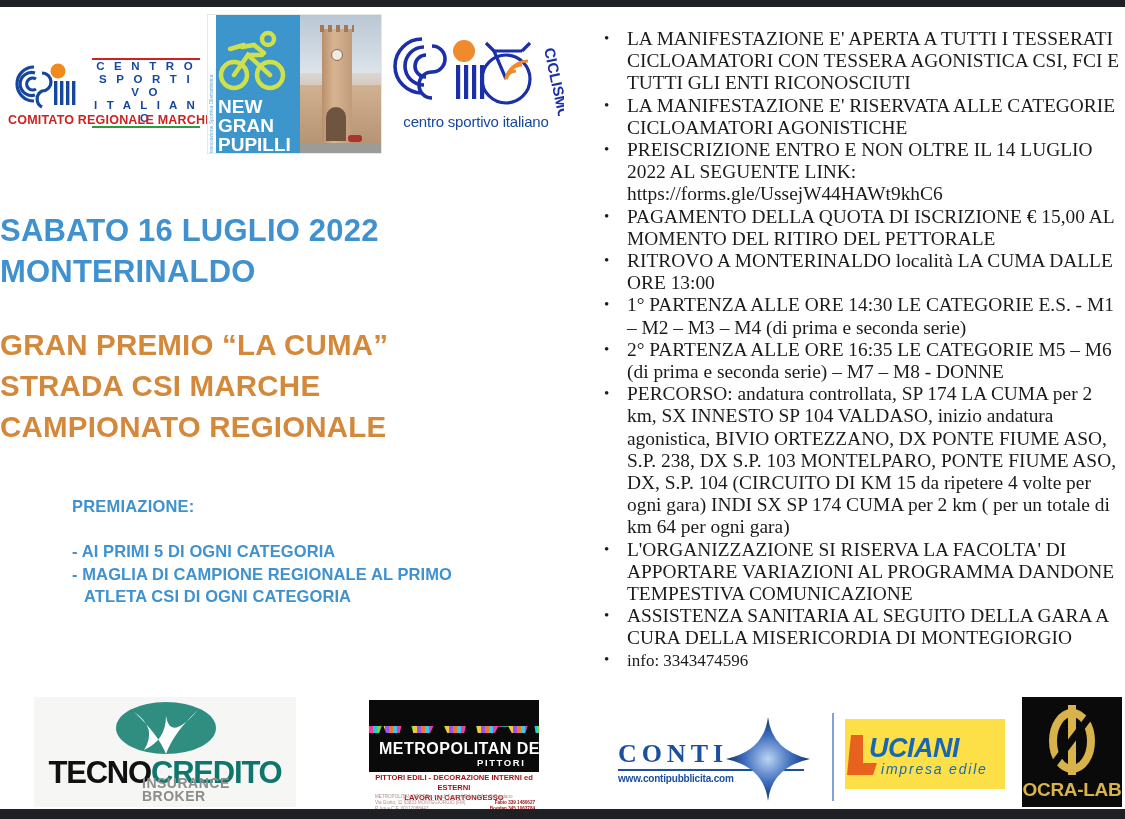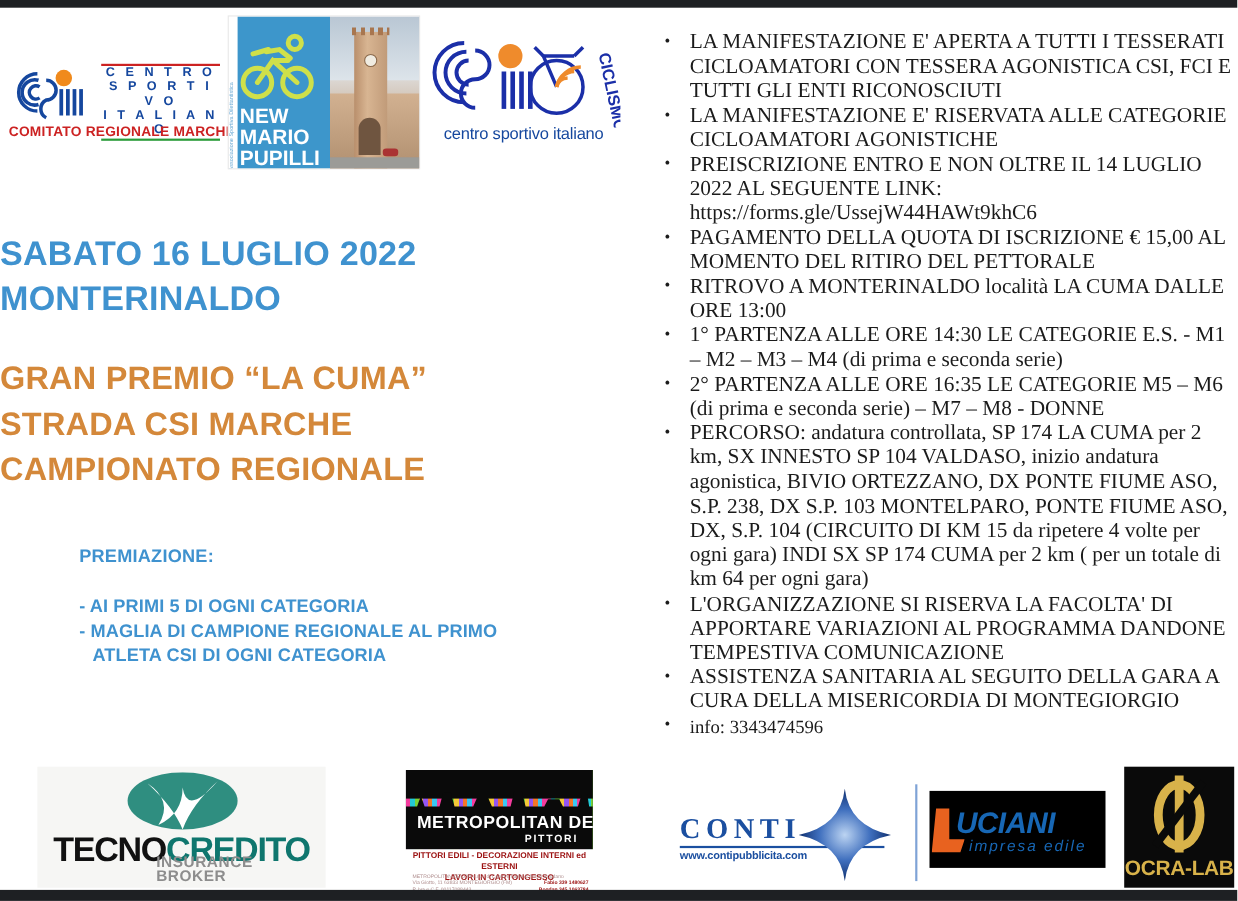--- a/index.html
+++ b/index.html
@@ -131,21 +131,21 @@
 
   .sp-conti { position:absolute; left:610px; top:14px; width:230px; height:92px; background:#fff; }
   .conti-word { position:absolute; left:8px; top:28px; color:#1b4fa0; font-family:"Liberation Serif", serif;
       font-weight:bold; font-size:26px; letter-spacing:5px; }
   .conti-rule { position:absolute; left:8px; top:58px; width:186px; height:2px; background:#1b4fa0; }
   .conti-url { position:absolute; left:8px; top:62px; color:#1b4fa0; font-size:10px;
       font-weight:bold; letter-spacing:-0.2px; }
   .conti-star { position:absolute; left:116px; top:6px; width:84px; height:84px; }
   .conti-div { position:absolute; left:222px; top:2px; width:2px; height:88px; background:#7fa3d6; }
 
-  .sp-luciani { position:absolute; left:845px; top:22px; width:160px; height:70px; background:#000000; }
+  .sp-luciani { position:absolute; left:845px; top:22px; width:160px; height:70px; background:#fde047; }
   .luciani-l { position:absolute; left:2px; top:14px; width:30px; height:42px; }
   .luciani-word { position:absolute; left:24px; top:14px; color:#1767b5; font-weight:bold;
       font-style:italic; font-size:27px; letter-spacing:-0.5px; }
   .luciani-sub { position:absolute; left:36px; top:42px; color:#1767b5; font-style:italic;
       font-size:14px; letter-spacing:1.8px; }
 
   .sp-ocra { position:absolute; left:1022px; top:0px; width:100px; height:110px; background:#0a0a0a; }
   .ocra-glyph { position:absolute; left:22px; top:6px; width:56px; height:74px; }
   .ocra-word { position:absolute; left:0; top:82px; width:100px; text-align:center;
       color:#d8b24a; font-weight:bold; font-size:19px; letter-spacing:-0.3px; }
@@ -209,21 +209,21 @@
             <path d="M16 46 L30 26 L52 46"></path>
             <path d="M30 26 L44 26"></path>
             <path d="M24 18 L36 16 L46 24"></path>
             <circle cx="50" cy="10" r="6"></circle>
             <path d="M12 20 L26 16"></path>
           </g>
         </svg>
       </div>
       <div class="pup-text">
         <div>NEW</div>
-        <div>MARIO</div>
+        <div>GRAN</div>
         <div>PUPILLI</div>
       </div>
       <div class="pup-side">Associazione Sportiva Dilettantistica</div>
     </div>
 
     <div class="csi-cic">
       <div class="csi-cic-mark">
         <svg width="176" height="95" viewBox="0 0 176 95">
           <g fill="none" stroke="#1b2fa8" stroke-width="3.6">
             <path d="M34 18 A26 26 0 1 0 34 72"></path>

